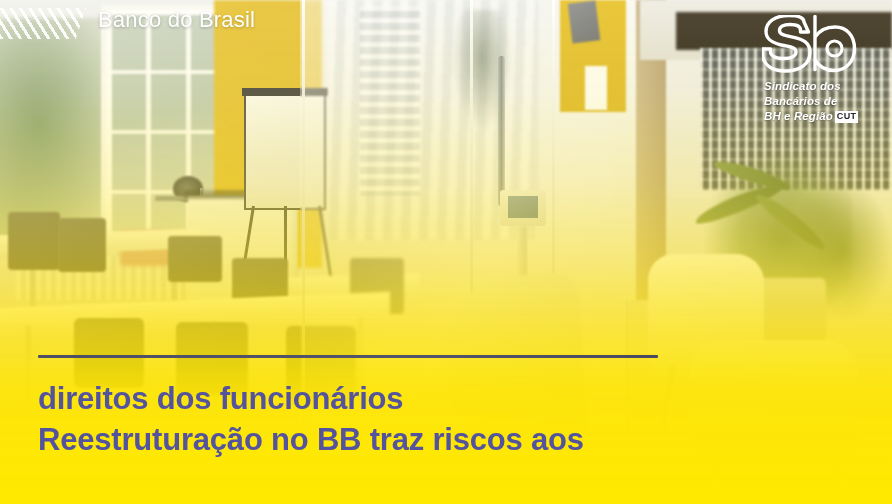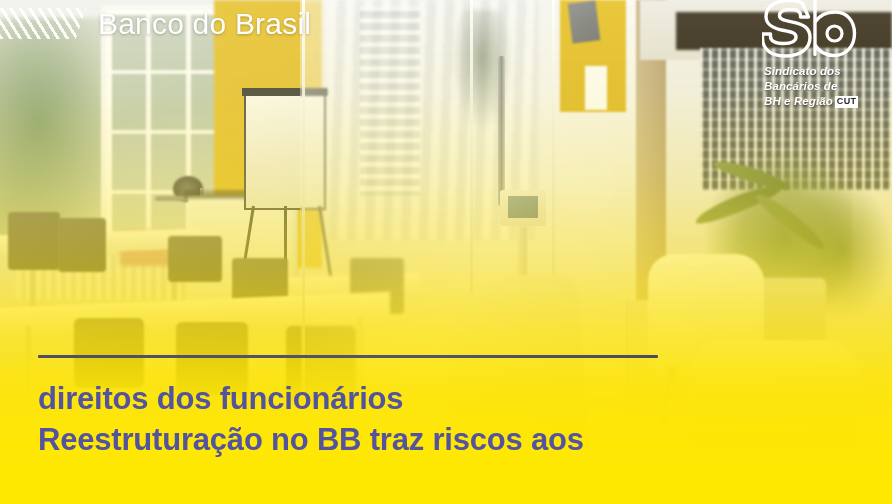--- a/index.html
+++ b/index.html
@@ -318,29 +318,29 @@
     position:absolute; left:0; top:8px; width:86px; height:31px;
     background:repeating-linear-gradient(58deg,
       rgba(255,255,255,.92) 0 3px,
       rgba(255,255,255,0) 3px 8px);
     clip-path:polygon(0 0, 100% 0, 88% 100%, 0 100%);
   }
 
   
   .header-title{
     position:absolute; left:98px; top:7px;
-    font-size:30px; font-weight:400; letter-spacing:.2px;
+    font-size:22px; font-weight:400; letter-spacing:.2px;
     color:#ffffff;
     text-shadow:0 1px 3px rgba(0,0,0,.25);
     white-space:nowrap;
   }
 
   
   .logo{
-    position:absolute; right:18px; top:0;
+    position:absolute; right:18px; top:15px;
     width:118px; text-align:left;
     color:#fff;
   }
   .logo-mark{
     position:relative; width:96px; height:62px; margin-left:6px;
   }
   .logo-mark svg{ display:block; }
   .logo-lines{
     margin-top:2px; margin-left:8px;
     font-size:11.5px; font-weight:700; line-height:1.32;

